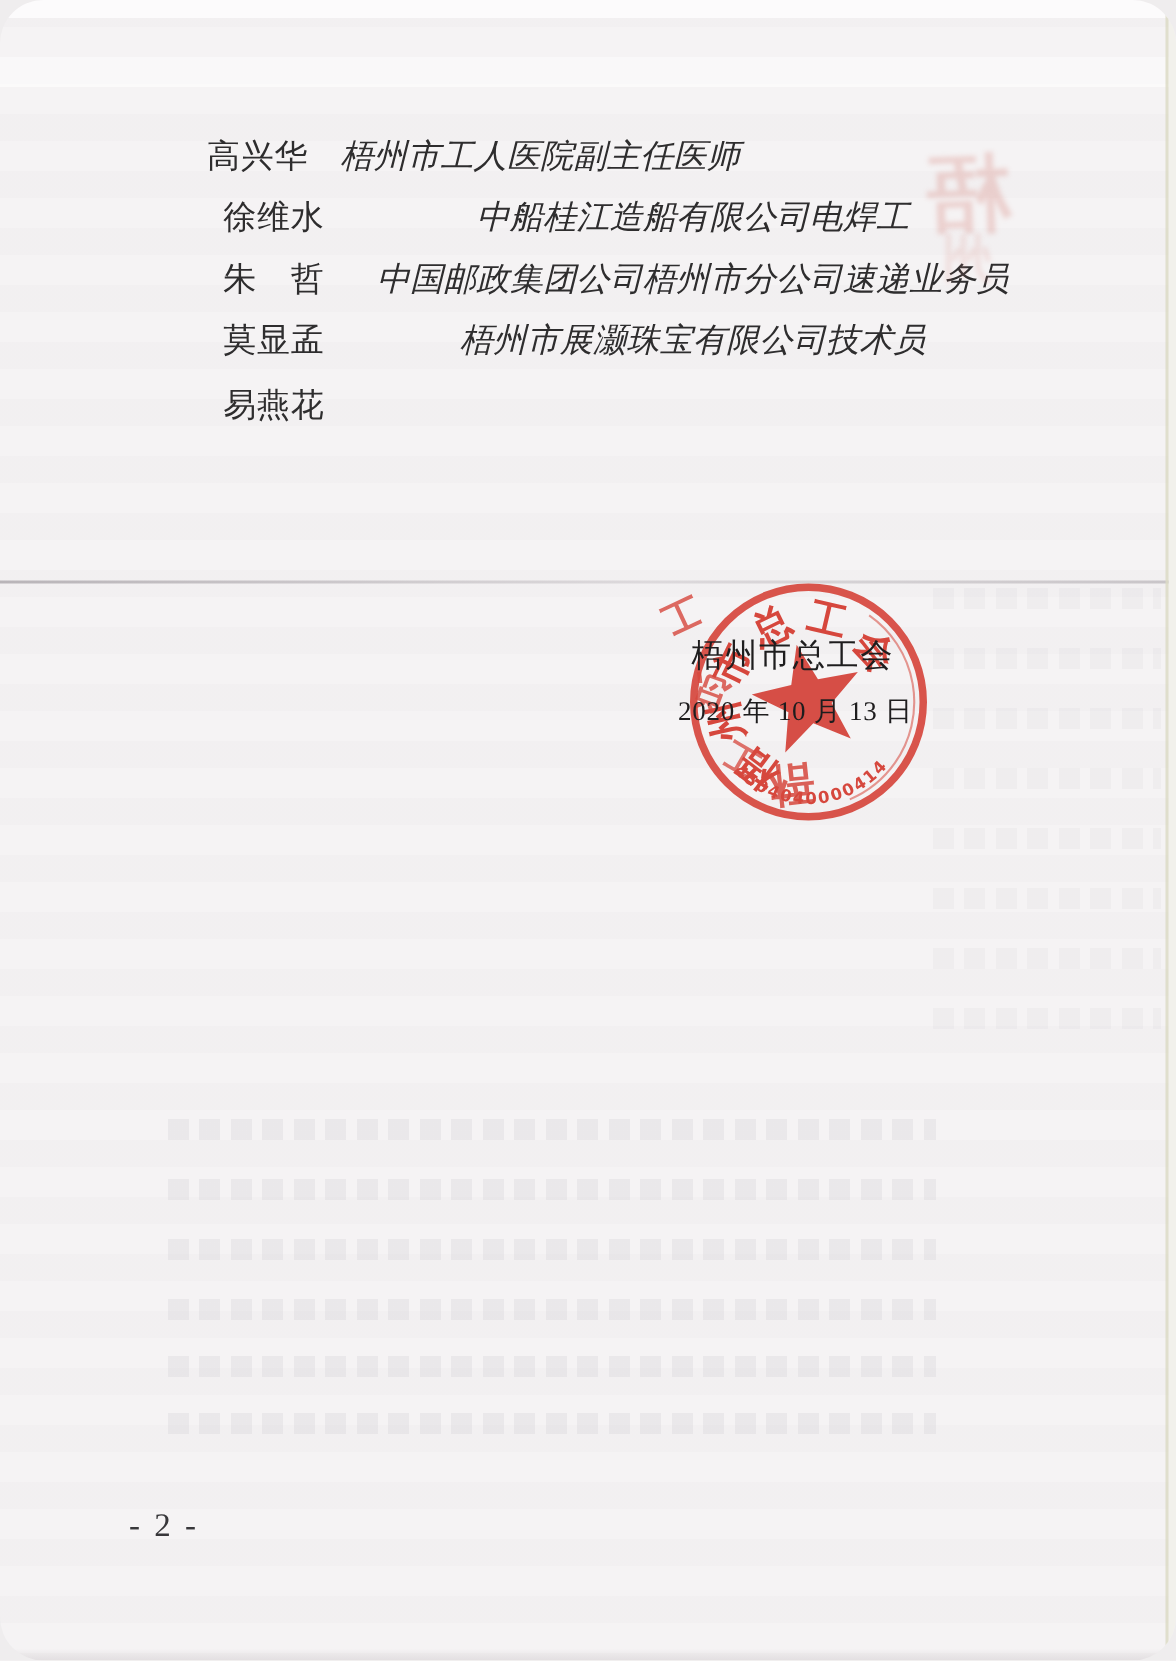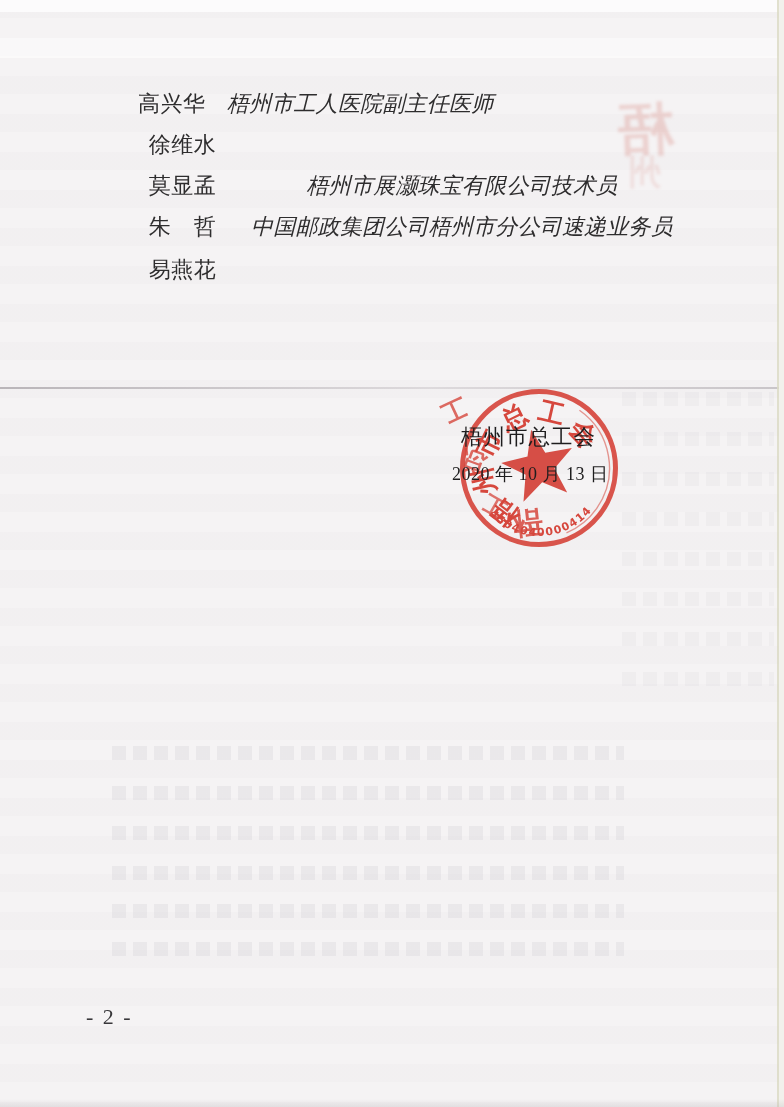--- a/index.html
+++ b/index.html
@@ -2,20 +2,21 @@
 <html><head>
 <meta charset="utf-8">
 <style>
   html,body{margin:0;padding:0;}
   body{width:784px;height:1107px;overflow:hidden;background:#efedee;}
   .page{
     position:relative;width:784px;height:1107px;
     background:#f5f3f4;
     font-family:"Liberation Serif","DejaVu Serif",serif;
     overflow:hidden;
+    border-radius:29px;
   }
   
   .page::before{
     content:"";position:absolute;inset:0;pointer-events:none;
     background:repeating-linear-gradient(180deg,
       rgba(120,110,122,0.022) 0 18px,
       rgba(255,255,255,0.035) 18px 38px);
   }
   .band-top{position:absolute;left:0;top:0;width:784px;height:12px;background:#fcfbfc;}
   .band-top2{position:absolute;left:0;top:38px;width:784px;height:20px;background:rgba(255,255,255,0.55);}
@@ -70,28 +71,29 @@
   <div class="bleed-title">梧</div>
   <div class="bleed-title2">州</div>
 
   <div class="list">
     <div class="entry">
       <span class="name">高兴华</span>
       <span class="title">梧州市工人医院副主任医师</span>
     </div>
     <div class="entry">
       <span class="name">徐维水</span>
+      <span class="title">中船桂江造船有限公司电焊工</span>
+    </div>
+    <div class="entry">
+      <span class="name">朱　哲</span>
+      <span class="title">中国邮政集团公司梧州市分公司速递业务员</span>
     </div>
     <div class="entry">
       <span class="name">莫显孟</span>
       <span class="title">梧州市展灏珠宝有限公司技术员</span>
-    </div>
-    <div class="entry">
-      <span class="name">朱　哲</span>
-      <span class="title">中国邮政集团公司梧州市分公司速递业务员</span>
     </div>
     <div class="entry">
     </div>
     <div class="entry">
       <span class="name">易燕花</span>
     </div>
   </div>
 
   <div class="crease"></div>
 

